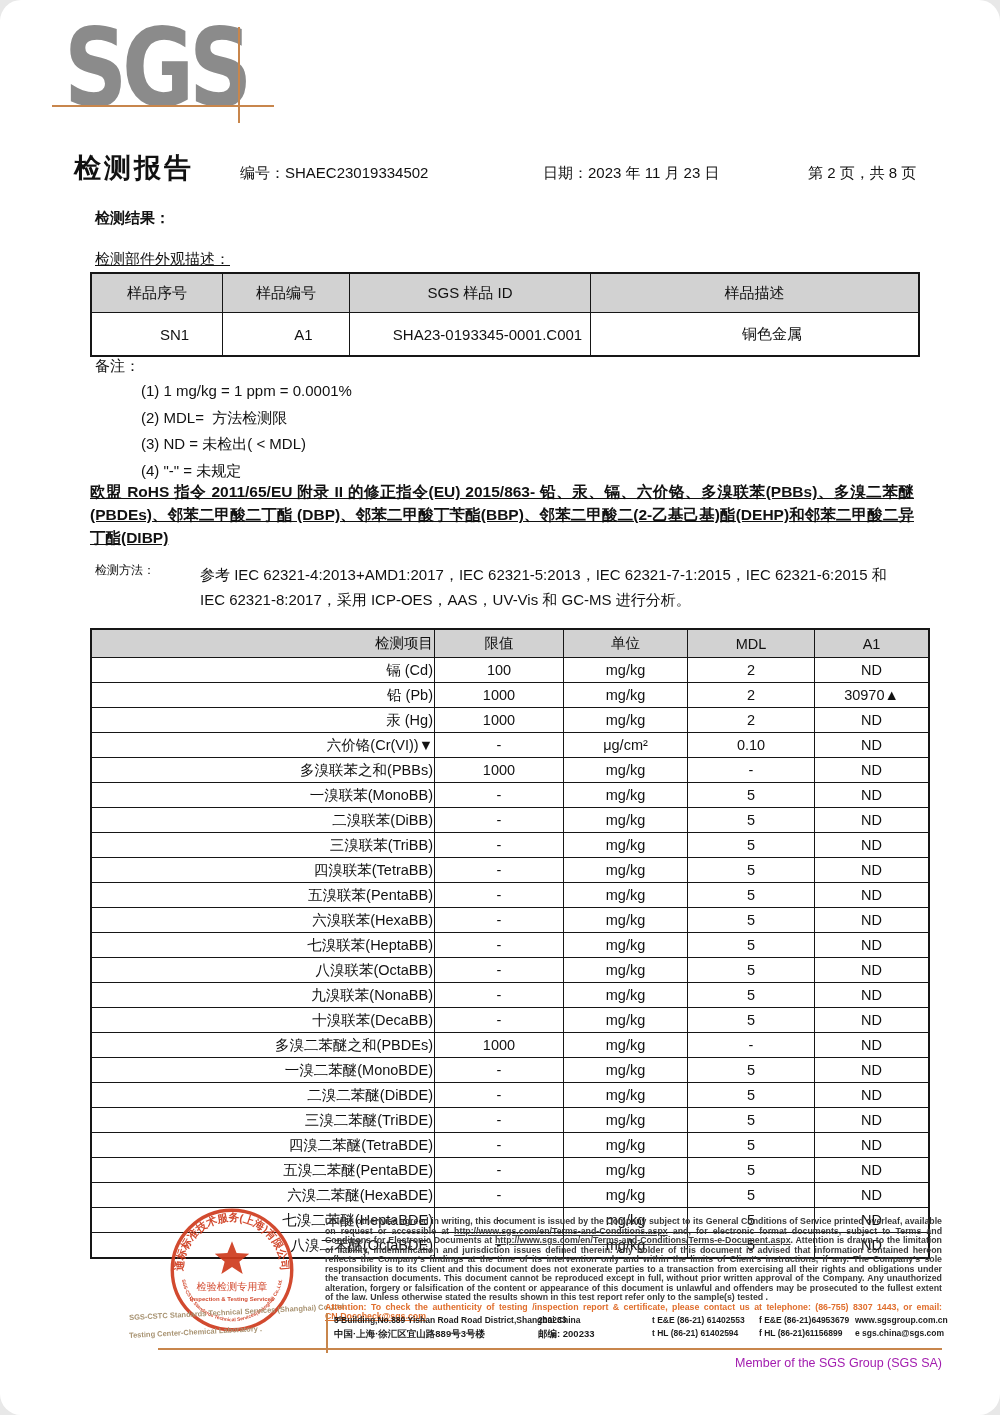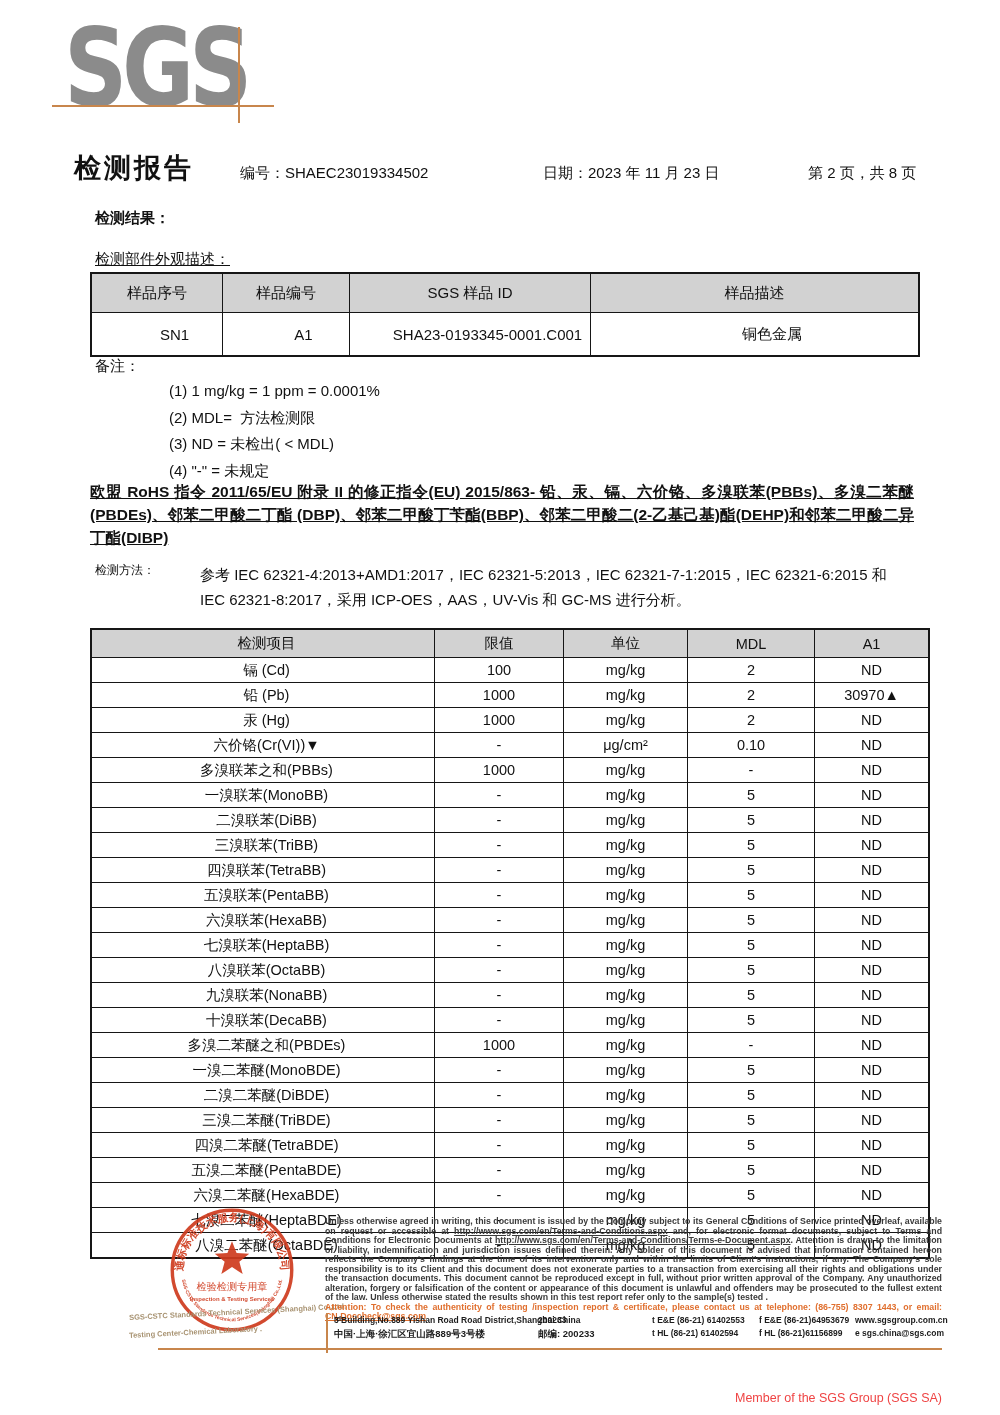--- a/index.html
+++ b/index.html
@@ -1,17 +1,17 @@
 <!DOCTYPE html>
 <html><head>
 <meta charset="utf-8">
 <style>
   html,body{margin:0;padding:0;background:#e8e8e8;}
   #page{position:relative;width:1000px;height:1415px;background:#ffffff;margin:0 auto;
-        font-family:"Liberation Sans",sans-serif;color:#111;overflow:hidden;}
+        font-family:"Liberation Sans",sans-serif;color:#111;overflow:hidden;border-radius:21px;}
   .abs{position:absolute;}
 
   
   .logo-text{left:64px;top:14px;font-size:100px;font-weight:bold;color:#8b8b8b;
              letter-spacing:-6px;line-height:1;transform:scale(0.88,1.08);transform-origin:top left;
              font-family:"DejaVu Sans",sans-serif;}
   .v-line{left:238px;top:27px;width:2px;height:96px;background:#c8864c;}
   .h-line{left:52px;top:105px;width:222px;height:2px;background:#c8864c;}
   .title{left:74px;top:150px;font-size:27px;font-weight:bold;letter-spacing:3px;}
   .hdr-meta{font-size:15px;top:164px;}
@@ -25,50 +25,50 @@
   table{border-collapse:collapse;table-layout:fixed;}
   th,td{border:1px solid #161616;overflow:hidden;white-space:nowrap;}
   .sample-table{left:90px;top:272px;}
   .sample-table table{width:815px;border:2px solid #161616;font-size:15px;}
   .sample-table th{background:#d2d2d2;height:36px;font-weight:normal;text-align:center;margin-left:11px;}
   .sample-table td{height:40px;text-align:center;padding-left:36px;}
   .sample-table .c0{width:128px}.sample-table .c1{width:124px}
   .sample-table .c2{width:238px}.sample-table .c3{width:325px}
 
   .notes-label{left:95px;top:357px;font-size:15px;}
-  .notes{left:141px;top:378px;font-size:15px;line-height:26.5px;margin-left:28px;}
+  .notes{left:141px;top:378px;font-size:15px;line-height:26.5px;}
   .notes div{white-space:pre;}
 
   .rohs{left:90px;top:480px;width:824px;font-size:15.5px;font-weight:bold;
         line-height:23px;text-decoration:underline;text-align:justify;}
 
   .method-label{left:95px;top:562px;font-size:12px;}
   .method-text{left:200px;top:562px;width:710px;font-size:15px;line-height:25px;}
 
   .results-table{left:90px;top:628px;}
   .results-table table{width:815px;border:2px solid #161616;font-size:14.5px;}
   .results-table th{background:#d2d2d2;height:25px;font-weight:normal;}
   .results-table td{height:22px;line-height:22px;text-align:center;}
   .results-table .c0{width:333px}.results-table .c1{width:126px}
   .results-table .c2{width:121px}.results-table .c3{width:124px}.results-table .c4{width:111px}
-  .results-table th.c0,.results-table td.c0{text-align:center;padding-left:8px;}
+  .results-table th.c0,.results-table td.c0{text-align:right;padding-left:8px;}
 
   
   .legal{left:325px;top:1217px;width:617px;font-size:8.8px;line-height:9.5px;
          font-weight:bold;text-align:justify;color:#3a3a3a;}
   .u{text-decoration:underline;}
   .attention{color:#e06f2e;}
   .addr-row{left:330px;width:612px;height:13px;font-size:8.5px;font-weight:bold;color:#1c1c1c;}
   .addr-row1{top:1315px;} .addr-row2{top:1328px;font-size:9.5px;}
   .addr-row span{position:absolute;white-space:nowrap;}
   .a0{left:4px}.a1{left:208px}.a2{left:322px}.a3{left:429px}.a4{left:525px}
   .addr-row2 .a2,.addr-row2 .a3,.addr-row2 .a4{font-size:8.5px;}
   .addr-vline{left:326px;top:1313px;width:2px;height:40px;background:#c8864c;}
   .f-hline{left:158px;top:1348px;width:784px;height:2px;background:#c8864c;}
-  .member{left:0;top:1356px;width:942px;text-align:right;font-size:12.5px;color:#ef4444;margin-top:35px;}
+  .member{left:0;top:1356px;width:942px;text-align:right;font-size:12.5px;color:#a21caf;}
 
   
   .stamp{left:168px;top:1206px;width:128px;height:128px;opacity:.92;}
   .stamp-side{color:#a89372;font-weight:bold;font-size:7.5px;transform:rotate(-3deg);
               transform-origin:left center;white-space:nowrap;}
   .side1{left:129px;top:1313px;} .side2{left:129px;top:1331px;}
 </style>
 </head>
 <body>
 

